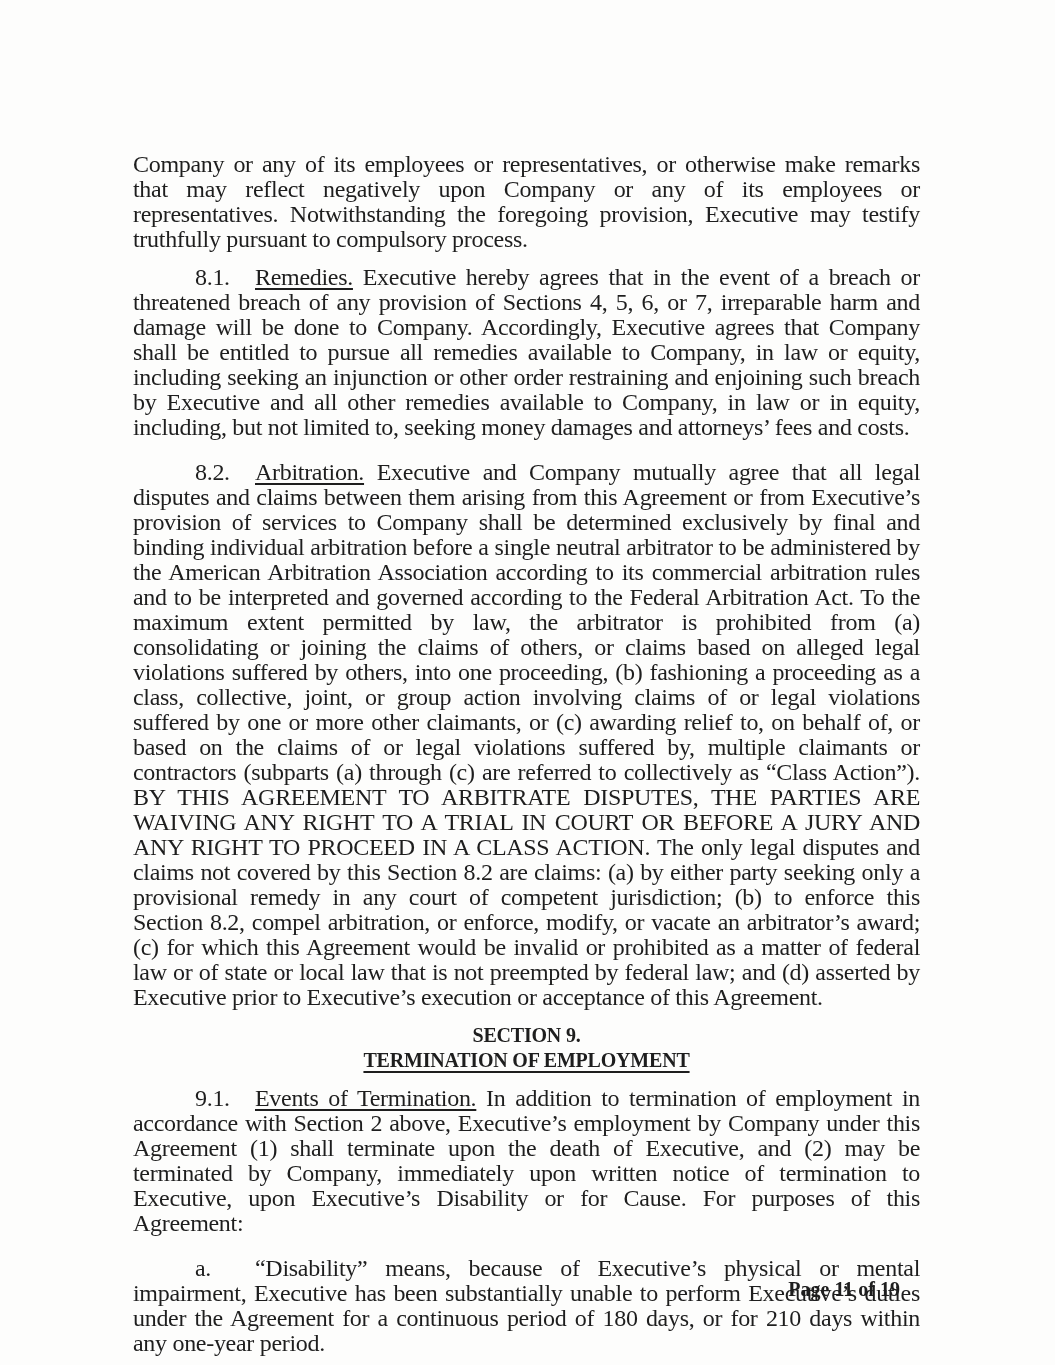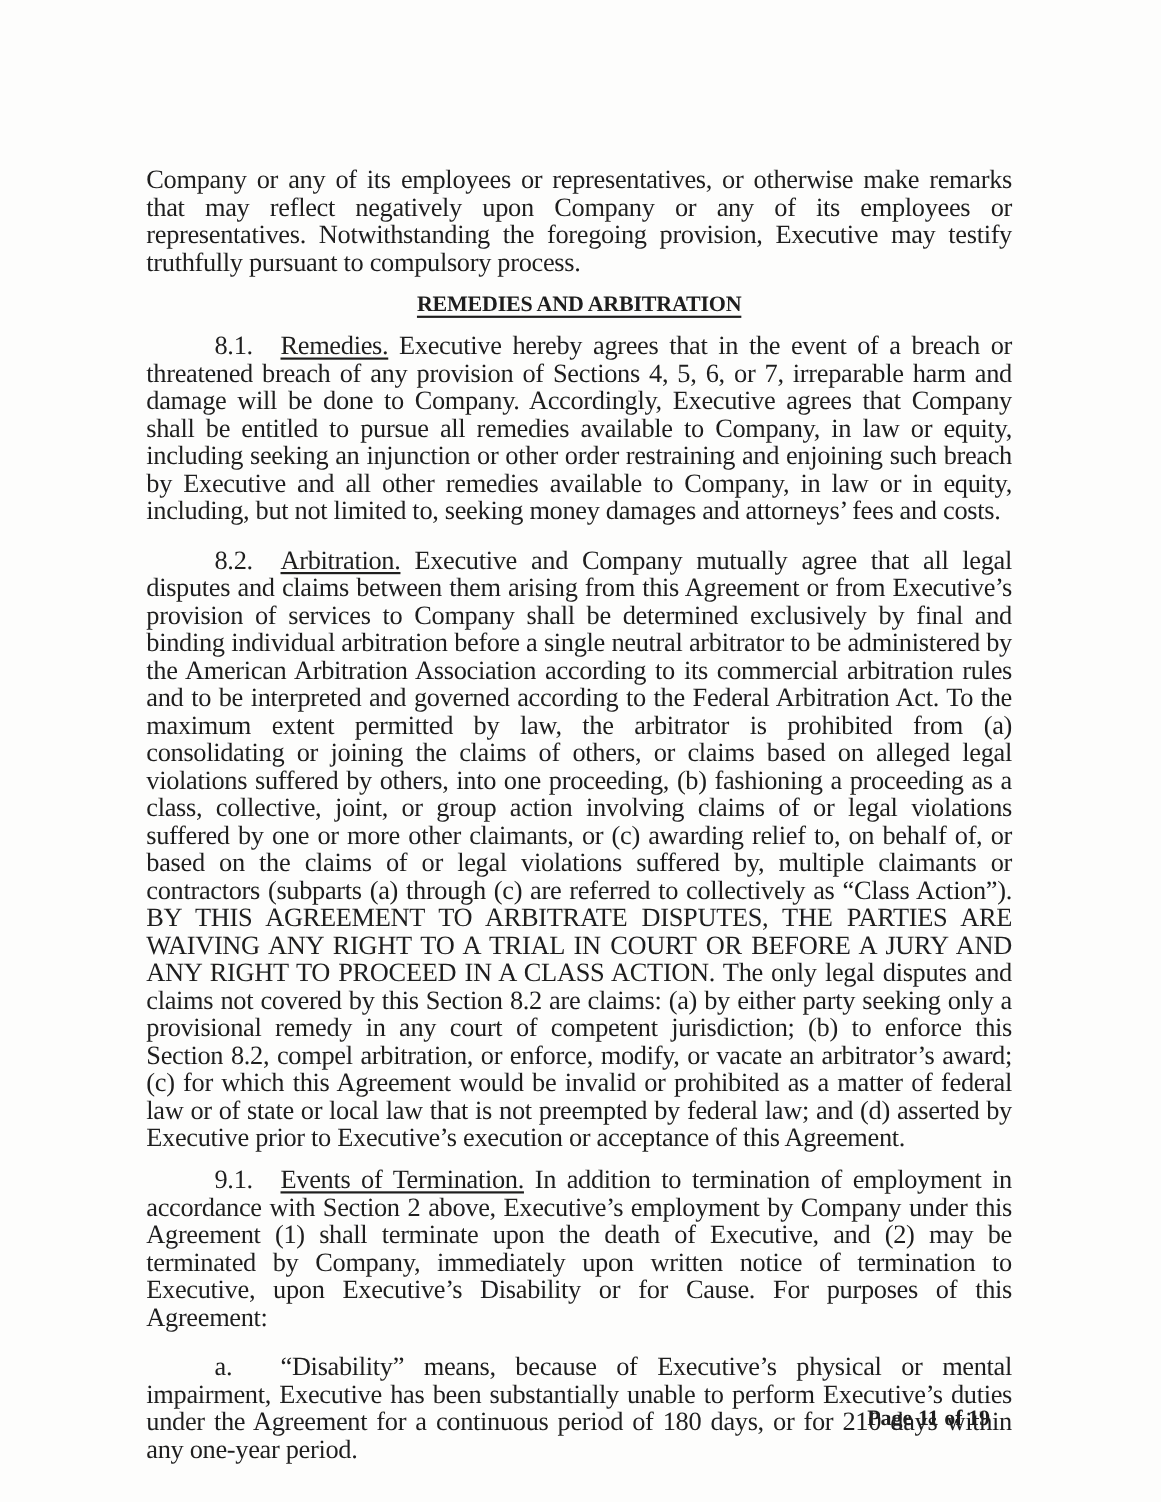--- a/index.html
+++ b/index.html
@@ -60,27 +60,30 @@
   }
 </style>
 </head>
 <body>
 
 <div class="content">
 
   <p class="body-text para">Company or any of its employees or representatives, or otherwise make remarks that may reflect negatively upon Company or any of its employees or representatives.  Notwithstanding the foregoing provision, Executive may testify truthfully pursuant to compulsory process.</p>
 
   <div class="section-heading">
-    <div class="underlined">REMEDIES AND ARBITRATION</div>
   </div>
 
   <p class="body-text clause mb-lg"><span class="clause-num">8.1.</span><span class="clause-title">Remedies.</span> <span>Executive hereby agrees that in the event of a breach or threatened breach of any provision of Sections 4, 5, 6, or 7, irreparable harm and damage will be done to Company.  Accordingly, Executive agrees that Company shall be entitled to pursue all remedies available to Company, in law or equity, including seeking an injunction or other order restraining and enjoining such breach by Executive and all other remedies available to Company, in law or in equity, including, but not limited to, seeking money damages and attorneys’ fees and costs.</span></p>
 
   <p class="body-text clause para"><span class="clause-num">8.2.</span><span class="clause-title">Arbitration.</span> <span>Executive and Company mutually agree that all legal disputes and claims between them arising from this Agreement or from Executive’s provision of services to Company shall be determined exclusively by final and binding individual arbitration before a single neutral arbitrator to be administered by the American Arbitration Association according to its commercial arbitration rules and to be interpreted and governed according to the Federal Arbitration Act.  To the maximum extent permitted by law, the arbitrator is prohibited from (a) consolidating or joining the claims of others, or claims based on alleged legal violations suffered by others, into one proceeding, (b) fashioning a proceeding as a class, collective, joint, or group action involving claims of or legal violations suffered by one or more other claimants, or (c) awarding relief to, on behalf of, or based on the claims of or legal violations suffered by, multiple claimants or contractors (subparts (a) through (c) are referred to collectively as “Class Action”).  BY THIS AGREEMENT TO ARBITRATE DISPUTES, THE PARTIES ARE WAIVING ANY RIGHT TO A TRIAL IN COURT OR BEFORE A JURY AND ANY RIGHT TO PROCEED IN A CLASS ACTION.  The only legal disputes and claims not covered by this Section 8.2 are claims:  (a) by either party seeking only a provisional remedy in any court of competent jurisdiction; (b) to enforce this Section 8.2, compel arbitration, or enforce, modify, or vacate an arbitrator’s award; (c) for which this Agreement would be invalid or prohibited as a matter of federal law or of state or local law that is not preempted by federal law; and (d) asserted by Executive prior to Executive’s execution or acceptance of this Agreement.</span></p>
 
+  <div class="section-heading">
+    <div>SECTION 9.</div>
+    <div class="underlined">TERMINATION OF EMPLOYMENT</div>
+  </div>
 
   <p class="body-text clause mb-lg"><span class="clause-num">9.1.</span><span class="clause-title">Events of Termination.</span> <span>In addition to termination of employment in accordance with Section 2 above, Executive’s employment by Company under this Agreement (1) shall terminate upon the death of Executive, and (2) may be terminated by Company, immediately upon written notice of termination to Executive, upon Executive’s Disability or for Cause.  For purposes of this Agreement:</span></p>
 
   <p class="body-text clause"><span class="clause-num">a.</span><span>“Disability” means, because of Executive’s physical or mental impairment, Executive has been substantially unable to perform Executive’s duties under the Agreement for a continuous period of 180 days, or for 210 days within any one-year period.</span></p>
 
 </div>
 
 <div class="page-footer">Page 11 of 19</div>
 
 </body></html>

